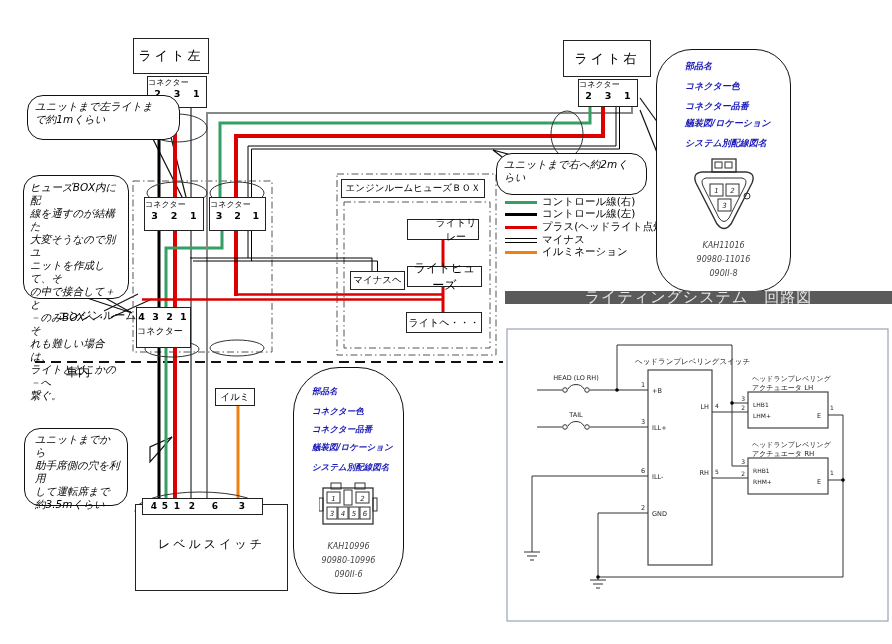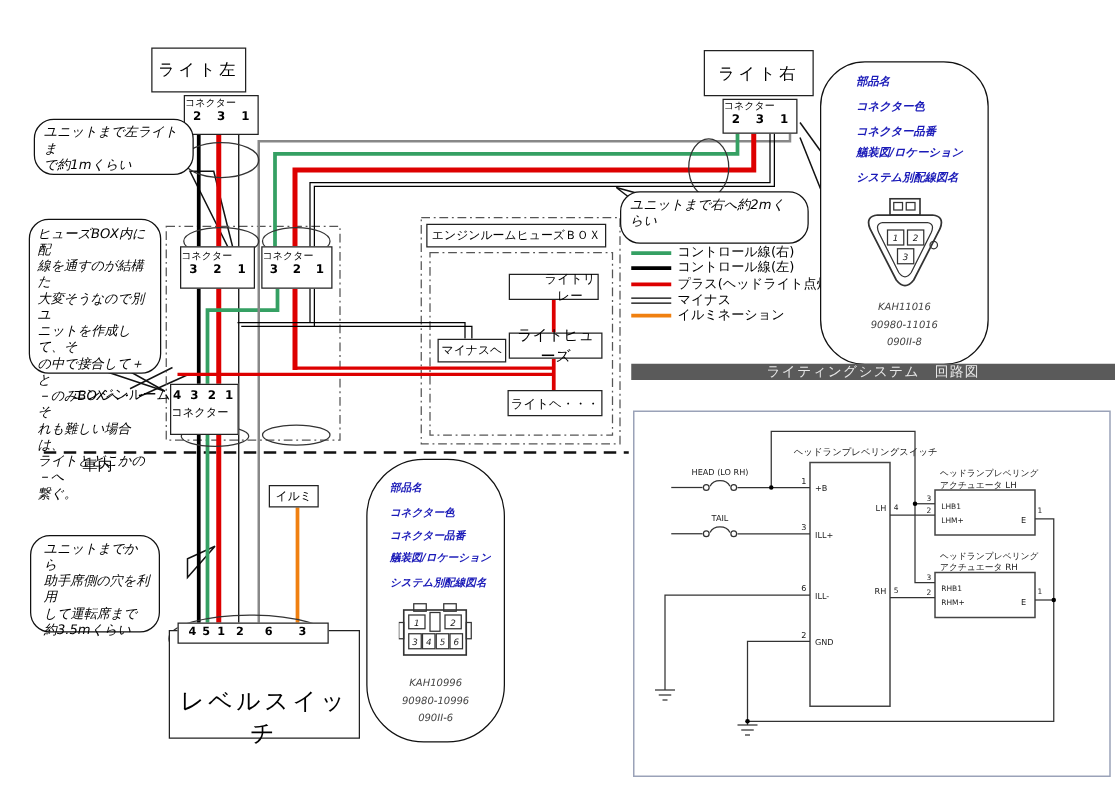--- a/index.html
+++ b/index.html
@@ -14,21 +14,21 @@
           box-sizing:border-box;padding:4px 7px;font-size:10.5px;line-height:13px;white-space:pre-line;font-style:italic;}
   .stadium{border-radius:44px;border-width:1px;}
   .bluefield{position:absolute;font-size:9px;font-weight:bold;color:#1a1ab8;white-space:nowrap;}
   .partnum{position:absolute;width:100%;text-align:center;font-size:8px;color:#444;white-space:nowrap;}
   .conn-t{font-size:8px;line-height:10px;letter-spacing:0px;}
   .conn-p{display:flex;justify-content:space-around;font-size:9.5px;line-height:11px;font-weight:bold;}
   .legend-row{position:absolute;height:13px;}
   .swatch{position:absolute;left:0;top:4px;width:32px;height:3px;background:#000;}
   .swatch.double{background:transparent !important;border-top:1px solid #000;border-bottom:1px solid #000;height:3px;top:3px;}
   .legend-label{position:absolute;left:37px;top:-2px;font-size:10.5px;white-space:nowrap;}
-  .hdrbar{position:absolute;background:#5a5a5a;color:#e8e8e8;font-size:11px;letter-spacing:1px;}
+  .hdrbar{position:absolute;background:#5a5a5a;color:#e8e8e8;font-size:15px;letter-spacing:1px;}
   .pinnum{position:absolute;width:10px;text-align:center;font-size:9px;font-weight:bold;}
   svg text{font-family:"DejaVu Sans",sans-serif;}
 </style>
 </head>
 <body>
 
 <div class="stage">
 
   <svg class="layer" width="892" height="644" viewBox="0 0 892 644">
 
@@ -163,21 +163,21 @@
         <text x="745" y="464" font-size="6" text-anchor="end">3</text>
         <text x="753" y="473" font-size="6">RHB1</text>
         <text x="745" y="476" font-size="6" text-anchor="end">2</text>
         <text x="753" y="484" font-size="6">RHM+</text>
         <text x="821" y="484" font-size="6.5" text-anchor="end">E</text>
         <text x="830" y="475" font-size="6">1</text>
       </g>
     </g>
   </svg>
 
-  <div class="box ctr" style="left:121px;top:38px;width:76px;height:36px;font-size:13px;letter-spacing:3px;">
+  <div class="box ctr" style="left:133px;top:38px;width:76px;height:36px;font-size:13px;letter-spacing:3px;">
       <span>ライト左</span>
     </div>
 
   <div class="box thinbox" style="left:147px;top:76px;width:60px;height:32px;padding-top:1px;">
     <div class="conn-t">コネクター</div>
     <div class="conn-p">
       <span>2</span>
       <span>3</span>
       <span>1</span>
     </div>
@@ -231,21 +231,21 @@
   <div class="box thinbox ctr" style="left:406px;top:312px;width:76px;height:21px;font-size:10px;">
       <span>ライトヘ・・・</span>
     </div>
   <div class="box thinbox ctr" style="left:350px;top:271px;width:55px;height:19px;font-size:9.5px;">
       <span>マイナスヘ</span>
     </div>
 
   <div class="abs" style="left:58px;top:308px;font-size:11px;">エンジンルーム</div>
   <div class="abs" style="left:66px;top:364px;font-size:12px;">車内</div>
 
-  <div class="bubble" style="left:27px;top:95px;width:128px;height:45px;">ユニットまで左ライトま
+  <div class="bubble" style="left:27px;top:95px;width:153px;height:45px;">ユニットまで左ライトま
 で約1mくらい</div>
   <div class="bubble" style="left:23px;top:175px;width:106px;height:124px;padding:5px 6px;">ヒューズBOX内に配
 線を通すのが結構た
 大変そうなので別ユ
 ニットを作成して、そ
 の中で接合して＋と
 －のみBOXへ・・そ
 れも難しい場合は、
 ライトとどこかの－へ
 繋ぐ。</div>
@@ -277,21 +277,21 @@
       <span class="swatch" style="background: rgb(240, 128, 16);"></span>
       <span class="legend-label">イルミネーション</span>
       </div>
   </div>
 
   <div class="box thinbox ctr" style="left:215px;top:388px;width:40px;height:18px;font-size:9.5px;">
       <span>イルミ</span>
     </div>
 
   <div class="box" style="left:135px;top:504px;width:153px;height:87px;">
-    <div style="margin-top:43px;text-align:center;font-size:19px;letter-spacing:3px;">レベルスイッチ</div>
+    <div style="margin-top:31px;text-align:center;font-size:12px;letter-spacing:3px;">レベルスイッチ</div>
   </div>
   <div class="box thinbox" style="left:142px;top:498px;width:121px;height:17px;">
     <span class="pinnum" style="left:6px;top:2px;">4</span>
     <span class="pinnum" style="left:17px;top:2px;">5</span>
     <span class="pinnum" style="left:29px;top:2px;">1</span>
     <span class="pinnum" style="left:44px;top:2px;">2</span>
     <span class="pinnum" style="left:67px;top:2px;">6</span>
     <span class="pinnum" style="left:94px;top:2px;">3</span>
   </div>
 

